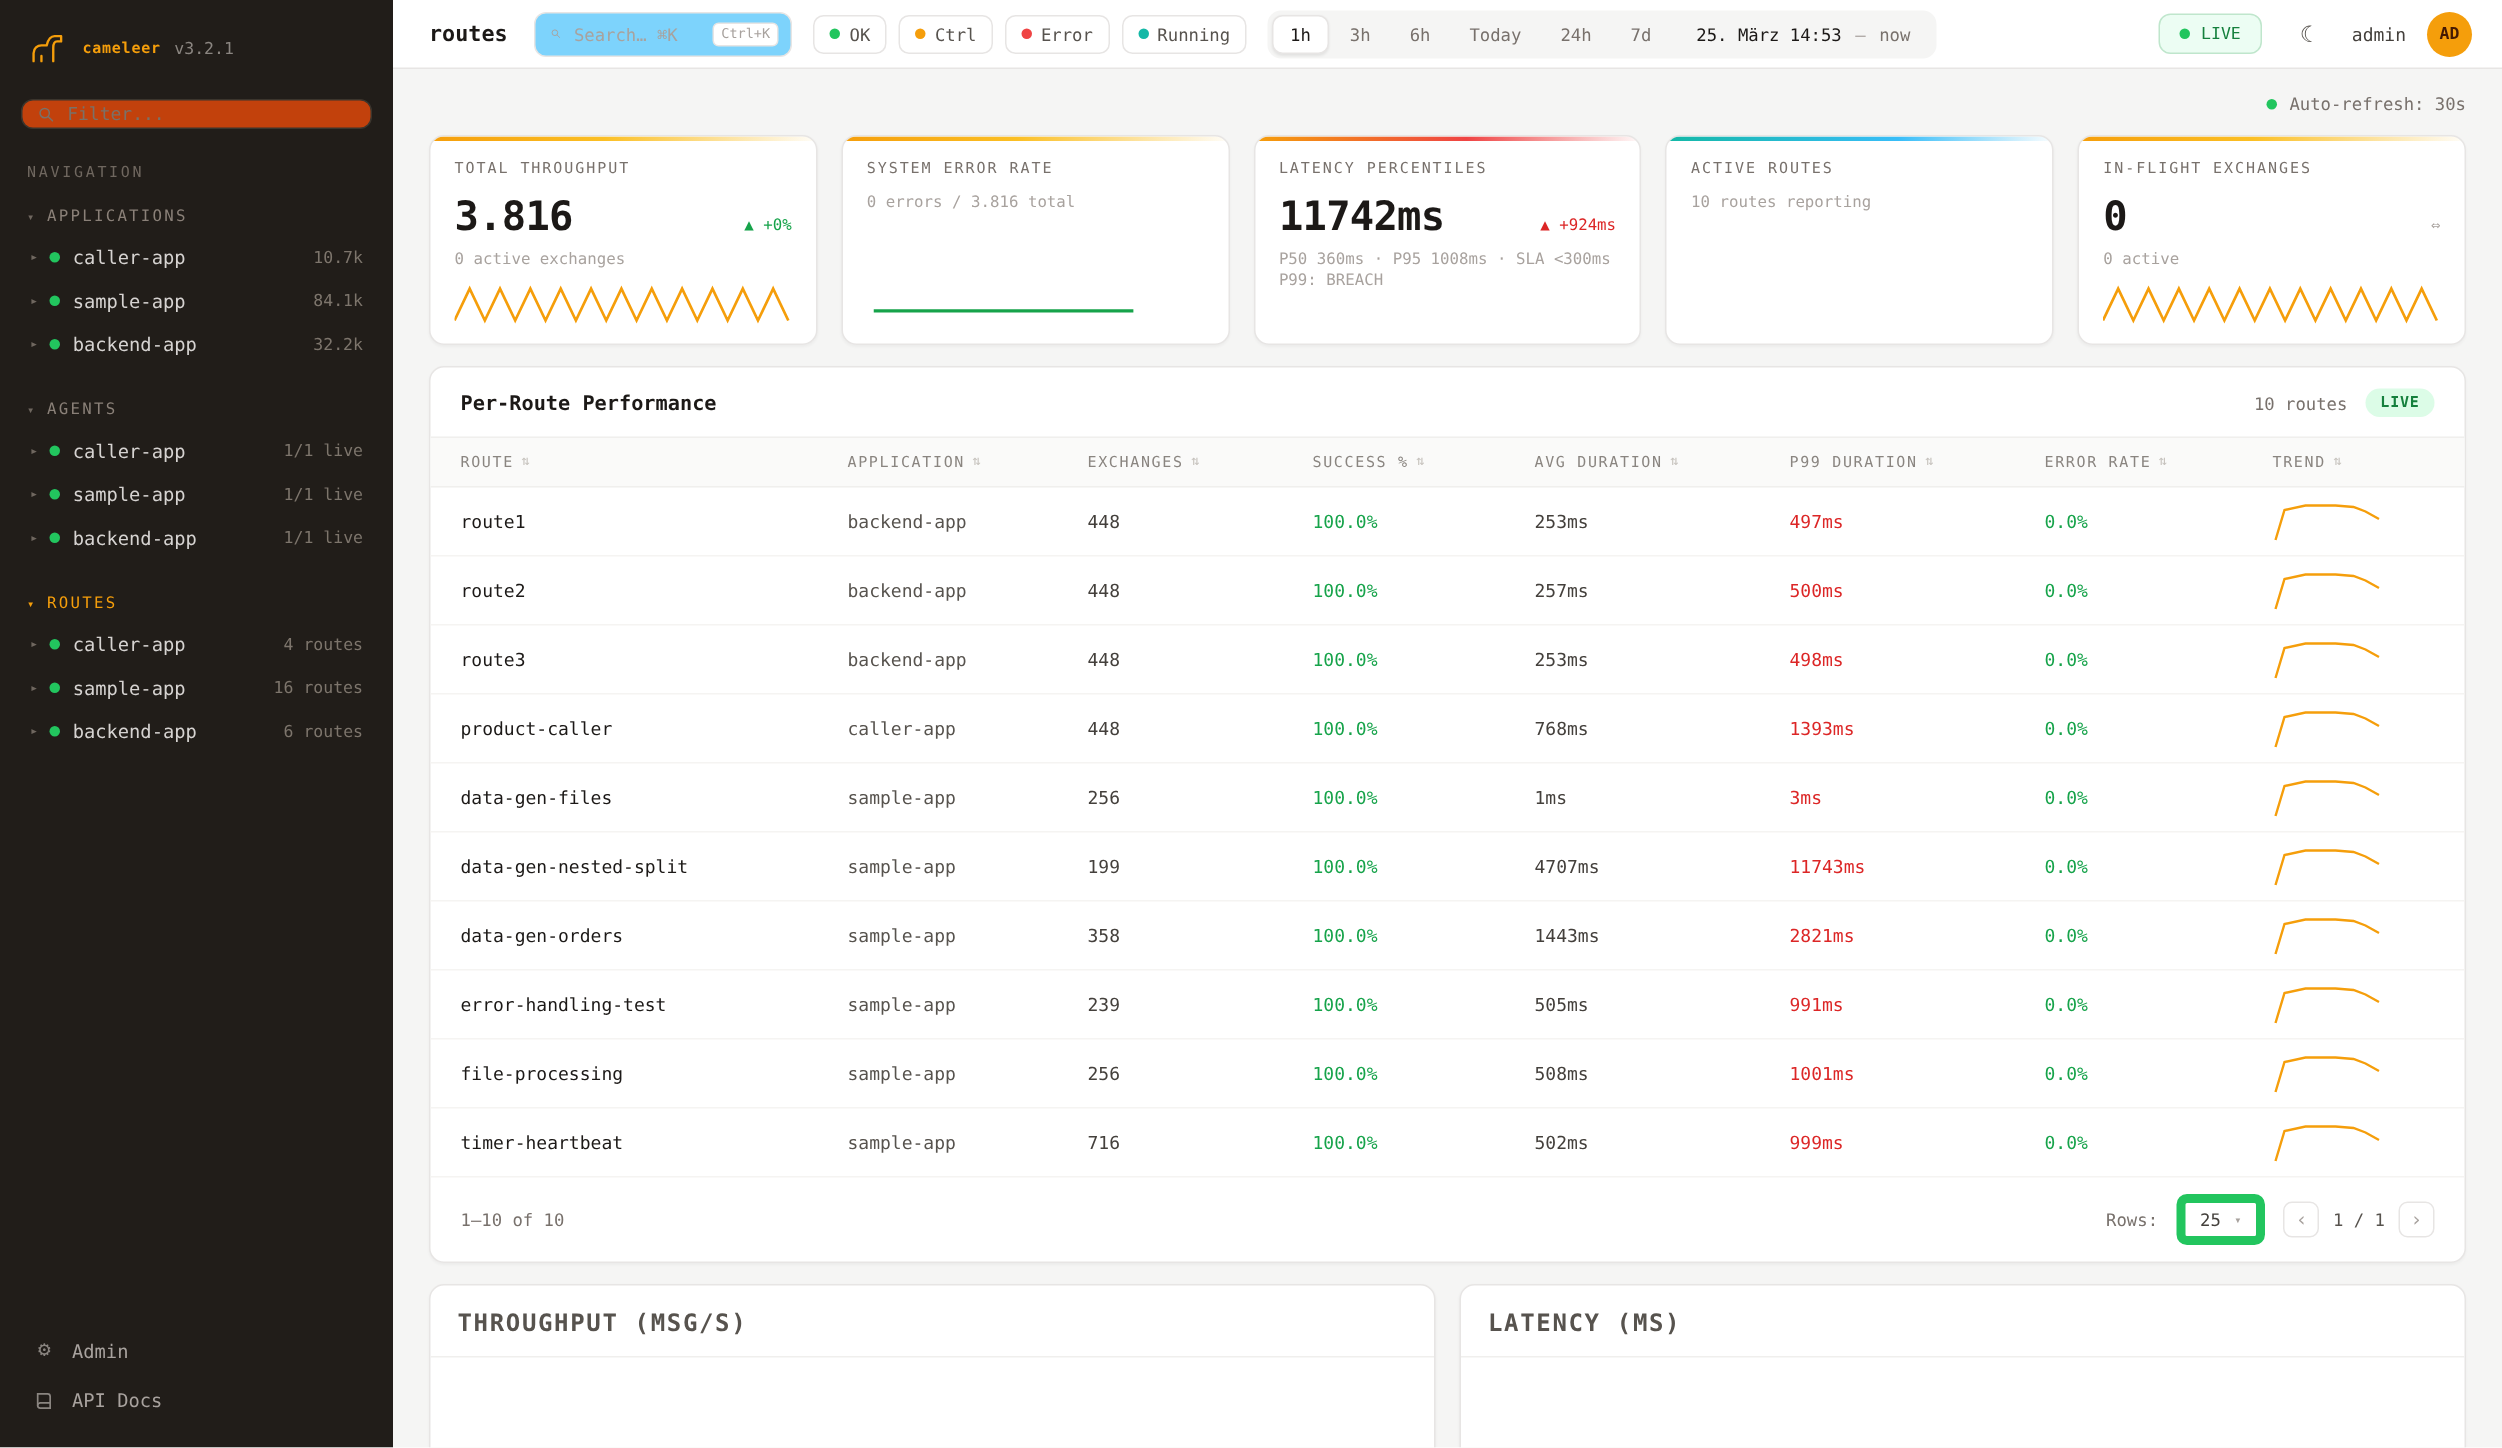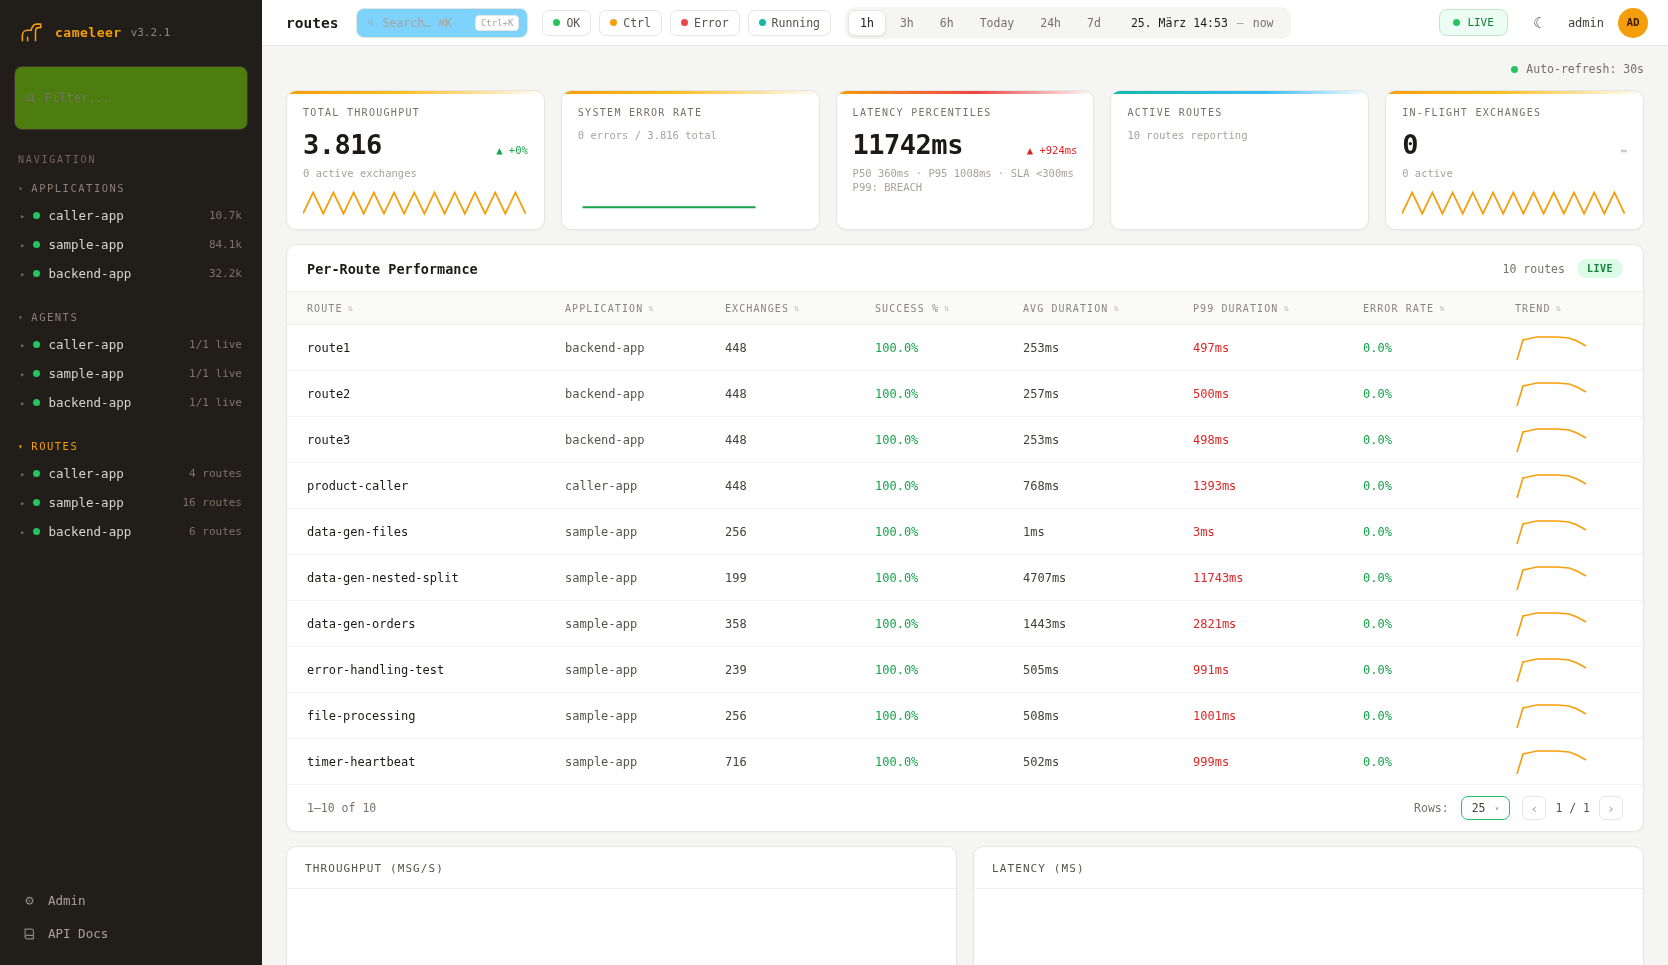--- a/index.html
+++ b/index.html
@@ -12,26 +12,26 @@
   .app { display: flex; width: 100%; height: 100%; }
 
   
   .sidebar {
     flex: 0 0 262px; width: 262px;
     background: #211d19; color: #d6d3d1;
     display: flex; flex-direction: column;
     padding: 14px 14px 16px;
   }
   .logo-row { display: flex; align-items: center; gap: 9px; padding: 4px 4px 20px; }
-  .logo-name { color: #f59e0b; font-weight: bold; font-size: 13px; letter-spacing: .5px; }
+  .logo-name { color: #f59e0b; font-weight: bold; font-size: 10px; letter-spacing: .5px; }
   .logo-version { color: #8a8580; font-size: 11px; }
   .filter-box {
     display: flex; align-items: center; gap: 8px;
-    background: #4d7c0f; border: 1px solid #3b352d; border-radius: 8px;
-    padding: 24px 10px; margin-bottom: 24px;
+    background: #c2410c; border: 1px solid #3b352d; border-radius: 8px;
+    padding: 2px 10px; margin-bottom: 24px;
   }
   .filter-box input { background: transparent; border: none; outline: none; color: #d6d3d1; font: inherit; font-size: 12px; width: 100%; }
   .filter-box input::placeholder { color: #7a7168; }
   .nav-label { font-size: 10px; letter-spacing: 1.8px; color: #6f675f; padding: 0 4px 14px; }
   .section { margin-bottom: 20px; }
   .section-header { display: flex; align-items: center; gap: 7px; color: #8a8078; font-size: 10.5px; letter-spacing: 1.5px; padding: 3px 4px 7px; cursor: pointer; }
   .section-header .caret { font-size: 8px; color: #6f675f; }
   .routes-section .section-header, .routes-section .section-header .caret { color: #f59e0b; }
   .side-item { display: flex; align-items: center; gap: 8px; padding: 7px 6px; border-radius: 6px; font-size: 12.5px; color: #d6d3d1; cursor: pointer; }
   .side-item .chev { color: #6f675f; font-size: 9px; }
@@ -100,30 +100,30 @@
   .th .sort { color: #c6c2bd; font-size: 9px; }
   .tbl-row { height: 46px; border-bottom: 1px solid #f5f4f2; font-size: 12px; color: #44403c; cursor: pointer; }
   .cell-route { color: #1c1917; }
   .cell-app { color: #57534e; }
   .cell-success { color: #16a34a; }
   .cell-p99 { color: #dc2626; }
   .cell-error { color: #16a34a; }
   .cell-trend svg { width: 74px; height: 30px; display: block; }
   .tbl-footer { display: flex; align-items: center; padding: 11px 20px; color: #78716c; font-size: 11.5px; }
   .tbl-footer-right { margin-left: auto; display: flex; align-items: center; gap: 12px; }
-  .rows-select { display: flex; align-items: center; gap: 9px; border: 1px solid #22c55e; border-radius: 7px; padding: 4px 10px; color: #44403c; font-size: 11.5px; background: #fff; cursor: pointer; }
+  .rows-select { display: flex; align-items: center; gap: 9px; border: 6px solid #22c55e; border-radius: 7px; padding: 4px 10px; color: #44403c; font-size: 11.5px; background: #fff; cursor: pointer; }
   .rows-select .sel-caret { color: #a8a29e; font-size: 8px; }
   .pager { display: flex; align-items: center; gap: 9px; }
   .pg-btn { width: 24px; height: 24px; border: 1px solid #e7e5e4; border-radius: 6px; display: flex; align-items: center; justify-content: center; color: #a8a29e; background: #fff; font-size: 13px; cursor: pointer; }
   .pg-label { color: #57534e; font-size: 11.5px; }
 
   
   .charts-row { display: grid; grid-template-columns: 1fr 1fr; gap: 16px; flex: 0 0 160px; }
   .chart-panel { background: #fff; border: 1px solid #e7e5e4; border-radius: 10px; box-shadow: 0 1px 2px rgba(0,0,0,.04); overflow: hidden; }
-  .chart-header { padding: 15px 18px 13px; font-size: 11px; letter-spacing: 1.1px; color: #57534e; font-weight: normal; border-bottom: 1px solid #f0efed; }
+  .chart-header { padding: 15px 18px 13px; font-size: 16px; letter-spacing: 1.1px; color: #57534e; font-weight: bold; border-bottom: 1px solid #f0efed; }
 
   .spark-amber { stroke: #f59e0b; stroke-width: 1.6; fill: none; }
   .spark-green { stroke: #16a34a; stroke-width: 2; fill: none; }
 </style>
 </head>
 <body>
 
 <div class="app">
 
   <aside class="sidebar">

